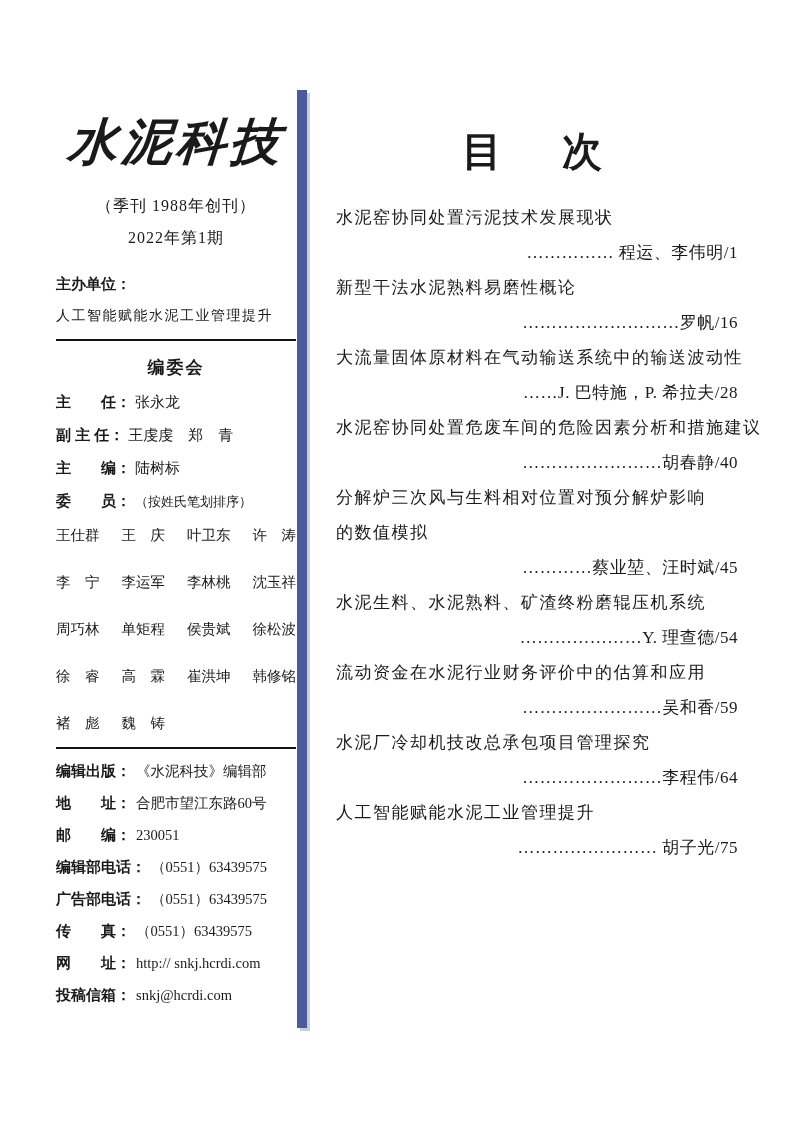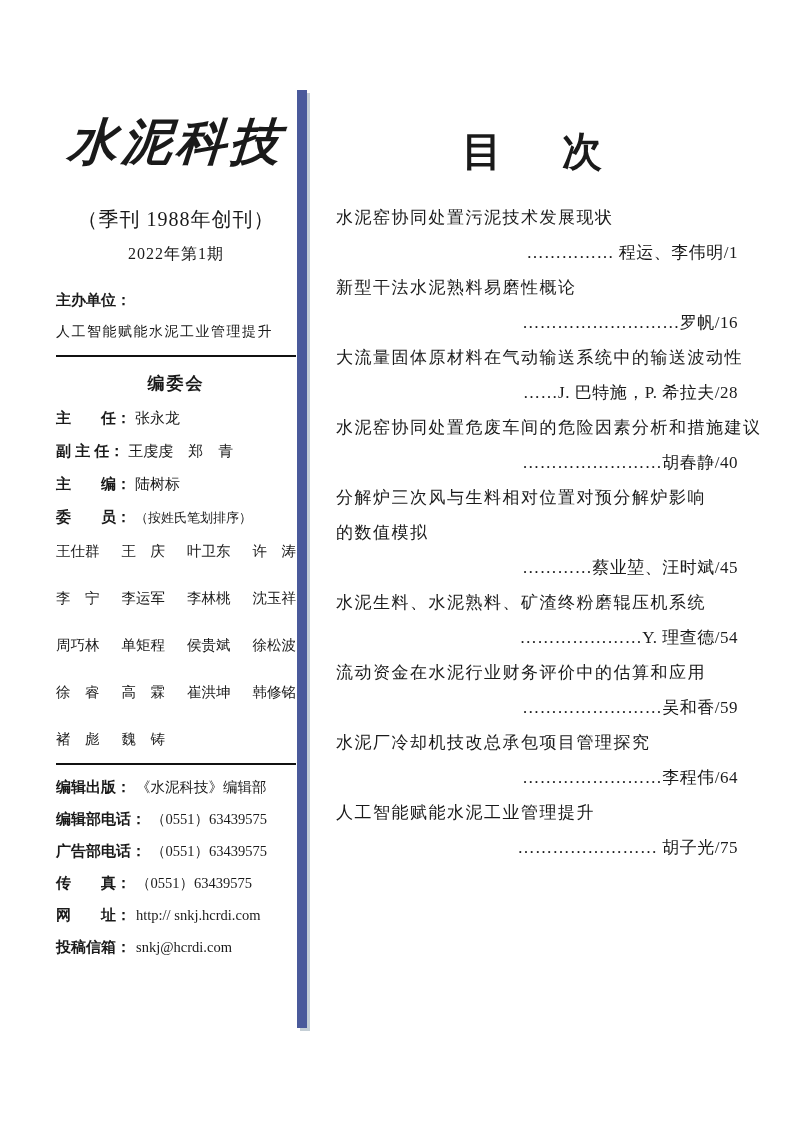--- a/index.html
+++ b/index.html
@@ -10,21 +10,21 @@
   }
   .sans{font-family:"Liberation Sans","DejaVu Sans",sans-serif;}
 
   
   .left-col{position:absolute;left:56px;top:104px;width:240px;}
   .journal-title{
     font-size:50px;font-weight:700;font-style:italic;text-align:center;
     letter-spacing:4px;line-height:1.2;margin:0;padding:8px 0 6px 0;
     transform:skewX(-4deg);
   }
-  .journal-subtitle{font-size:20px;text-align:center;margin-top:28px;letter-spacing:1px;}
+  .journal-subtitle{font-size:16px;text-align:center;margin-top:18px;letter-spacing:1px;}
   .journal-issue{font-size:16px;text-align:center;margin-top:11px;letter-spacing:1px;}
   .organizer-label{font-size:15px;font-weight:700;margin-top:26px;}
   .organizer-name{font-size:14px;margin-top:13px;letter-spacing:1.5px;}
   .rule{border:none;border-top:2px solid #111;margin:14px 0 0 0;height:0;}
   .board-heading{font-size:17px;font-weight:700;text-align:center;margin-top:15px;letter-spacing:2px;}
   .role-row{margin-top:13px;font-size:15px;line-height:20px;white-space:nowrap;}
   .role-label{font-weight:700;display:inline-block;}
   .role-value{font-family:"Liberation Serif","DejaVu Serif",serif;margin-left:4px;}
   .role-note{font-size:13px;}
   .members{display:grid;grid-template-columns:repeat(4,auto);justify-content:space-between;
@@ -94,20 +94,26 @@
     <span class="member">褚　彪</span>
     <span class="member">魏　铸</span>
   </div>
 
   <hr class="rule">
 
   <div class="pub-row">
     <span class="pub-label sans">编辑出版：</span><span class="pub-value">《水泥科技》编辑部</span>
   </div>
   <div class="pub-row">
+    <span class="pub-label sans">地　　址：</span><span class="pub-value">合肥市望江东路60号</span>
+  </div>
+  <div class="pub-row">
+    <span class="pub-label sans">邮　　编：</span><span class="pub-value">230051</span>
+  </div>
+  <div class="pub-row">
     <span class="pub-label sans">编辑部电话：</span><span class="pub-value">（0551）63439575</span>
   </div>
   <div class="pub-row">
     <span class="pub-label sans">广告部电话：</span><span class="pub-value">（0551）63439575</span>
   </div>
   <div class="pub-row">
     <span class="pub-label sans">传　　真：</span><span class="pub-value">（0551）63439575</span>
   </div>
   <div class="pub-row">
     <span class="pub-label sans">网　　址：</span><span class="pub-value">http:// snkj.hcrdi.com</span>

